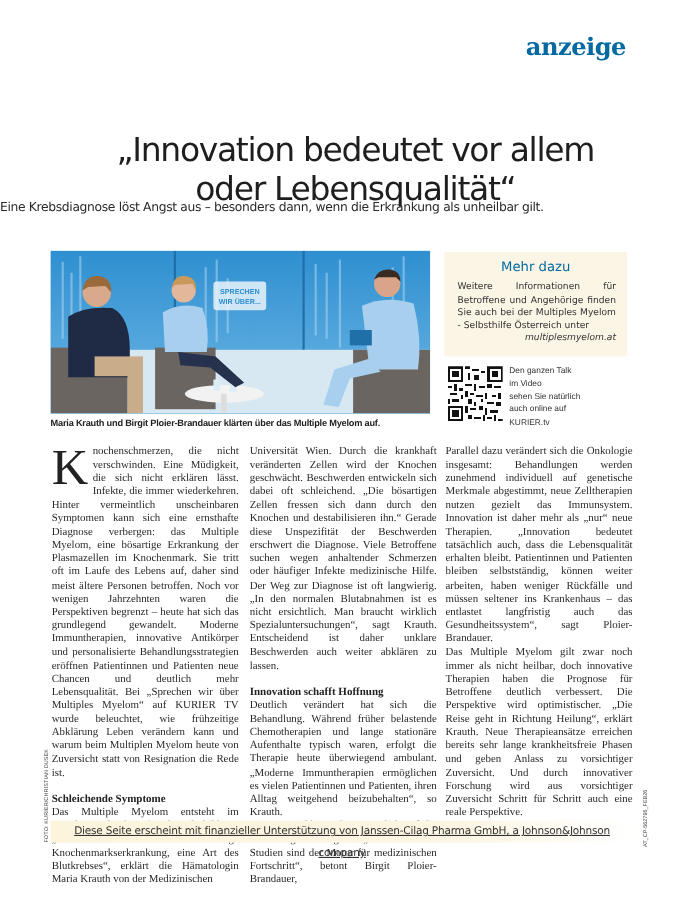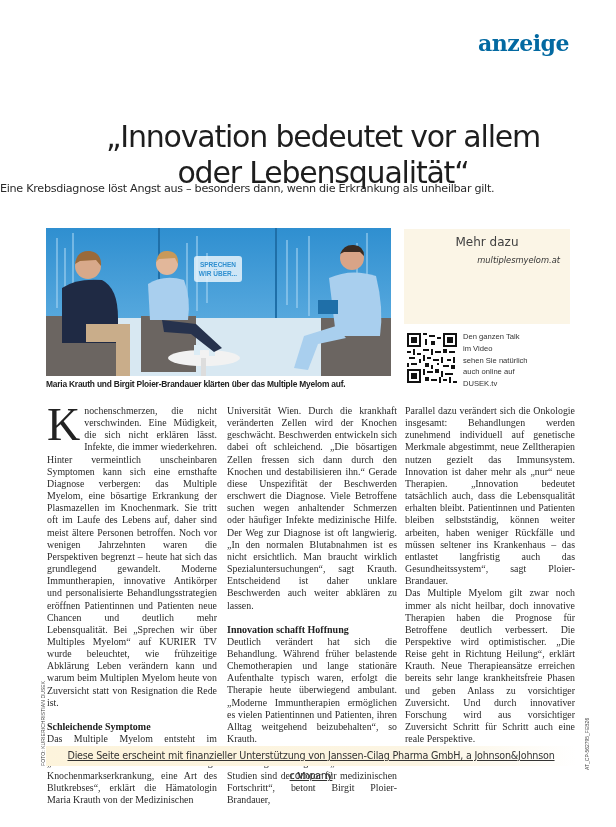--- a/index.html
+++ b/index.html
@@ -3,21 +3,21 @@
 <meta charset="utf-8">
 <style>
   html, body { margin:0; padding:0; background:#ffffff; }
   body { width:616px; height:827px; position:relative; overflow:hidden; font-family:"Liberation Sans", sans-serif; color:#222; }
   .anzeige { position:absolute; left:478px; top:30px; font-family:"DejaVu Serif", serif; font-weight:bold; font-size:22px; color:#0369a1; letter-spacing:-0.5px; }
   .headline { position:absolute; left:0; width:616px; top:104px; text-align:center; font-family:"DejaVu Sans", sans-serif; font-size:30px; line-height:36px; color:#1e1e1e; letter-spacing:-1.2px; font-weight:normal; }
   .subline { position:absolute; left:0; width:616px; top:181px; font-family:"DejaVu Sans", sans-serif; font-size:11.2px; line-height:16.5px; color:#2a2a2a; letter-spacing:-0.3px; }
   .photo { position:absolute; left:46px; top:228px; width:345px; height:148px; overflow:hidden; background:#4ea3d9; }
   .caption { position:absolute; left:46px; top:379px; font-family:"Liberation Sans", sans-serif; font-size:8.4px; font-weight:bold; color:#222; letter-spacing:-0.2px; }
   .infobox { position:absolute; left:404px; top:229px; width:166px; height:95px; background:#fbf5e6; }
-  .infobox h3 { margin:0; padding-top:6px; text-align:center; font-family:"DejaVu Sans", sans-serif; font-weight:normal; font-size:12px; color:#404040; }
+  .infobox h3 { margin:0; padding-top:6px; text-align:center; font-family:"DejaVu Sans", sans-serif; font-weight:normal; font-size:12px; color:#0369a1; }
   .infobox p { margin:6px 10px 0 12px; font-family:"DejaVu Sans", sans-serif; font-size:8.3px; line-height:11.6px; color:#333; text-align:justify; }
   .infobox .url { font-style:italic; display:block; text-align:right; }
   .qr { position:absolute; left:407px; top:333px; width:50px; height:50px; }
   .qrtext { position:absolute; left:463px; top:331px; font-family:"Liberation Sans", sans-serif; font-size:7.6px; line-height:11.8px; color:#333; }
   .col { position:absolute; top:405px; font-family:"Liberation Serif", serif; font-size:9.9px; line-height:12.15px; color:#2a2a2a; text-align:justify; hyphens:manual; }
   .col p { margin:0; }
   .col h4 { margin:0; font-family:"Liberation Serif", serif; font-weight:bold; font-size:10px; line-height:12.15px; color:#222; }
   .col1 { left:47px; width:170px; }
   .col2 { left:227px; width:170px; }
   .col3 { left:405px; width:170px; }
@@ -91,20 +91,21 @@
     <path d="M283 50 Q305 40 330 48 Q338 80 334 108 L290 108 Z" fill="#a9cfee"></path>
     <path d="M290 98 L258 108 L248 140 L262 142 L272 116 L300 110 Z" fill="#a9cfee"></path>
     <rect x="272" y="72" width="20" height="14" fill="#1f6fa8"></rect>
   </svg>
 </div>
 <div class="caption">Maria Krauth und Birgit Ploier-Brandauer klärten über das Multiple Myelom auf.</div>
 
 <div class="infobox">
   <h3>Mehr dazu</h3>
   <p>
+    <span>Weitere Informationen für Betroffene und Angehörige finden Sie auch bei der Multiples Myelom - Selbsthilfe Österreich unter</span>
     <span class="url">multiplesmyelom.at</span>
   </p>
 </div>
 
 <div class="qr">
   <svg width="50" height="50" viewBox="0 0 25 25" shape-rendering="crispEdges">
     <rect width="25" height="25" fill="#fff"></rect>
     <g fill="#111">
       <rect x="0" y="0" width="7" height="7"></rect>
         <rect x="1" y="1" width="5" height="5" fill="#fff"></rect>
@@ -155,21 +156,21 @@
         <rect x="21" y="22" width="1" height="3"></rect>
         <rect x="23" y="24" width="2" height="1"></rect>
     </g>
   </svg>
 </div>
 <div class="qrtext">
   <span>Den ganzen Talk</span><br>
   <span>im Video</span><br>
   <span>sehen Sie natürlich</span><br>
   <span>auch online auf</span><br>
-  <span>DUSEK.tv</span>
+  <span>KURIER.tv</span>
 </div>
 
 <div class="col col1">
   <p>
     <span class="dropcap">K</span><span>nochenschmerzen, die nicht verschwinden. Eine Müdigkeit, die sich nicht erklären lässt. Infekte, die immer wiederkehren. Hinter vermeintlich unscheinbaren Symptomen kann sich eine ernsthafte Diagnose verbergen: das Multiple Myelom, eine bösartige Erkrankung der Plasmazellen im Knochenmark. Sie tritt oft im Laufe des Lebens auf, daher sind meist ältere Personen betroffen. Noch vor wenigen Jahrzehnten waren die Perspektiven begrenzt – heute hat sich das grundlegend gewandelt. Moderne Immuntherapien, innovative Antikörper und personalisierte Behandlungsstrategien eröffnen Patientinnen und Patienten neue Chancen und deutlich mehr Lebensqualität. Bei „Sprechen wir über Multiples Myelom“ auf KURIER TV wurde beleuchtet, wie frühzeitige Abklärung Leben verändern kann und warum beim Multiplen Myelom heute von Zuversicht statt von Resignation die Rede ist.</span>
   </p>
   <div class="gap"></div>
   <h4>Schleichende Symptome</h4>
   <p>Das Multiple Myelom entsteht im Knochenmark, dem Ort der Blutbildung. „Es ist eine bösartige Knochenmarkserkrankung, eine Art des Blutkrebses“, erklärt die Hämatologin Maria Krauth von der Medizinischen</p>
 </div>

